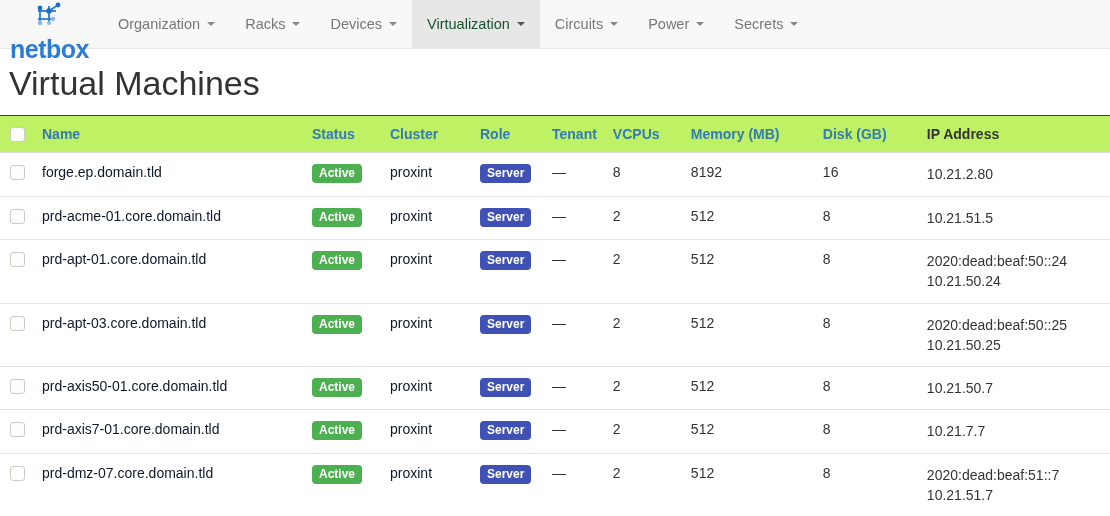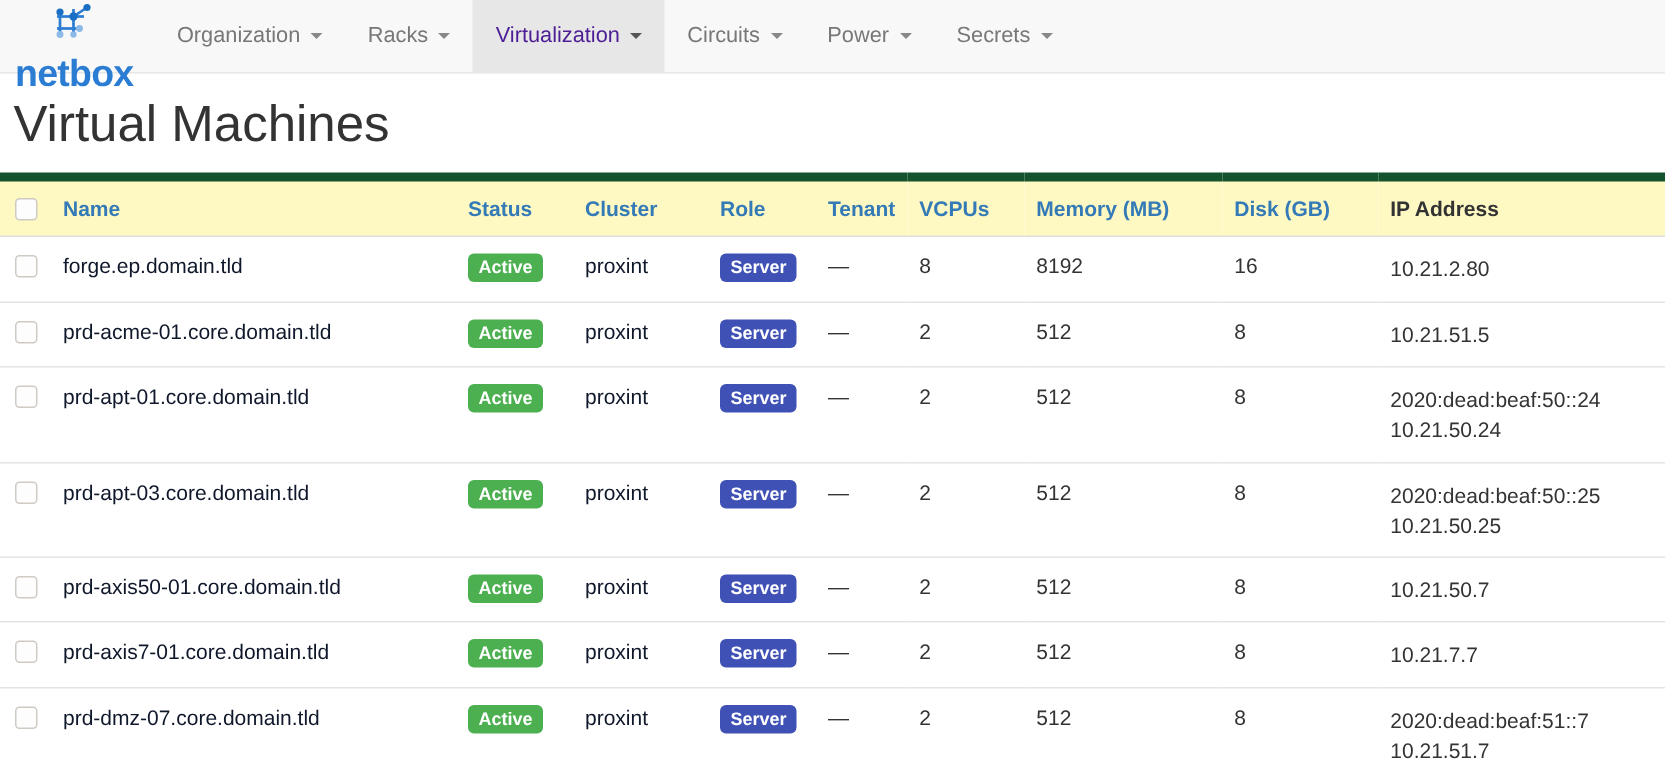--- a/index.html
+++ b/index.html
@@ -43,21 +43,21 @@
     display: flex;
     align-items: center;
     padding: 0 15px;
     font-size: 14.5px;
     color: #777777;
     text-decoration: none;
     height: 48px;
     cursor: pointer;
     white-space: nowrap;
   }
-  .nav-item.active { background: #e7e7e7; color: #4c1d95; }
+  .nav-item.active { background: #e7e7e7; color: #14532d; }
   .caret {
     display: inline-block;
     width: 0; height: 0;
     margin-left: 7px;
     vertical-align: middle;
     border-top: 4px solid #888;
     border-right: 4px solid transparent;
     border-left: 4px solid transparent;
   }
   .nav-item.active .caret { border-top-color: #555; }
@@ -71,27 +71,27 @@
     line-height: 1.1;
   }
 
   
   table.vm-table {
     width: 1110px;
     border-collapse: collapse;
     font-size: 14px;
   }
   table.vm-table thead th {
-    background: #fef9c3;
+    background: #bef264;
     color: #337ab7;
     font-weight: bold;
     font-size: 14px;
     text-align: left;
     padding: 10px 8px;
-    border-top: 6px solid #14532d;
+    border-top: 1px solid #14532d;
     border-bottom: 1px solid #dddddd;
     white-space: nowrap;
   }
   table.vm-table thead th.plain { color: #333333; }
   table.vm-table tbody td {
     padding: 11px 8px;
     border-bottom: 1px solid #e4e4e4;
     vertical-align: top;
     color: #333333;
     white-space: nowrap;
@@ -168,20 +168,24 @@
 
   <div class="nav-items">
     <a class="nav-item">
       <span>Organization</span>
       <span class="caret"></span>
     </a>
     <a class="nav-item">
       <span>Racks</span>
       <span class="caret"></span>
     </a>
+    <a class="nav-item">
+      <span>Devices</span>
+      <span class="caret"></span>
+    </a>
     <a class="nav-item active">
       <span>Virtualization</span>
       <span class="caret"></span>
     </a>
     <a class="nav-item">
       <span>Circuits</span>
       <span class="caret"></span>
     </a>
     <a class="nav-item">
       <span>Power</span>

